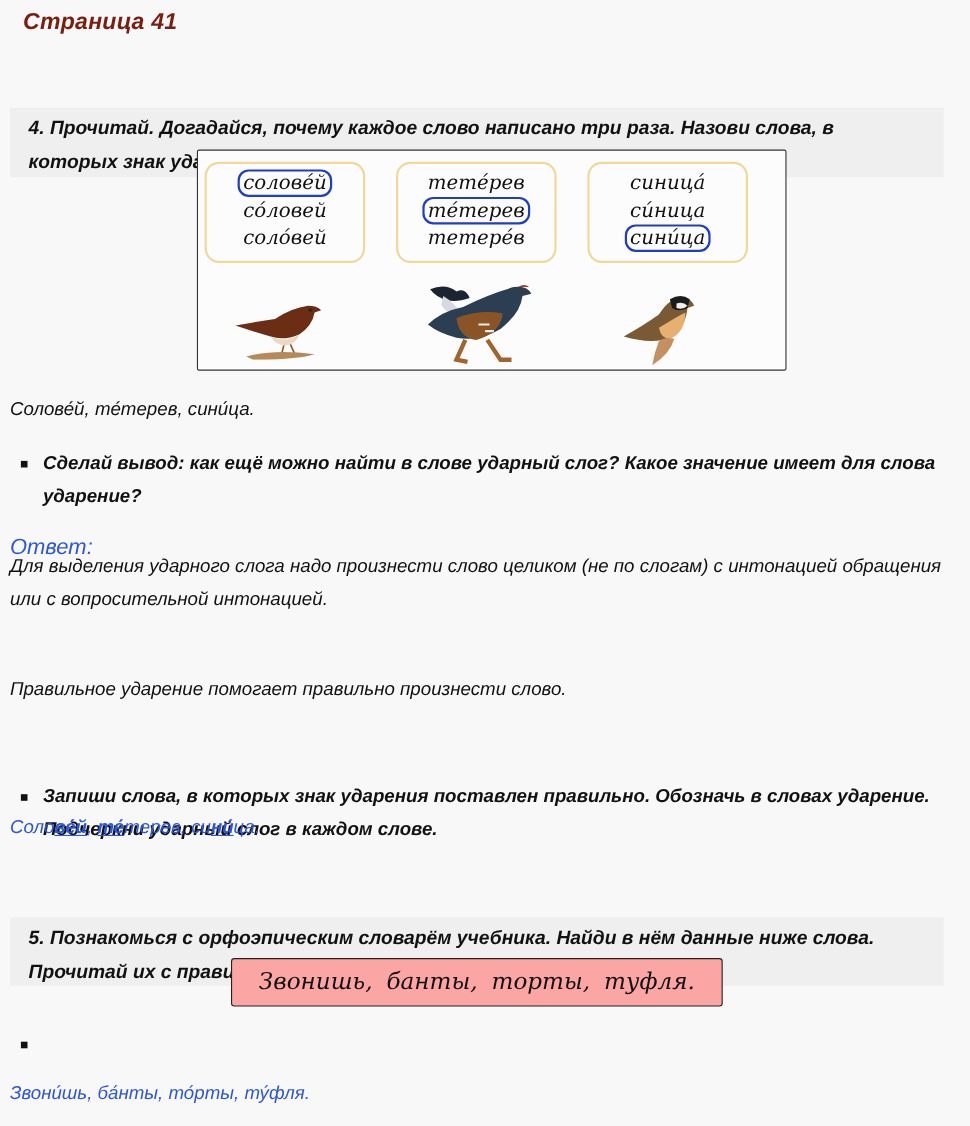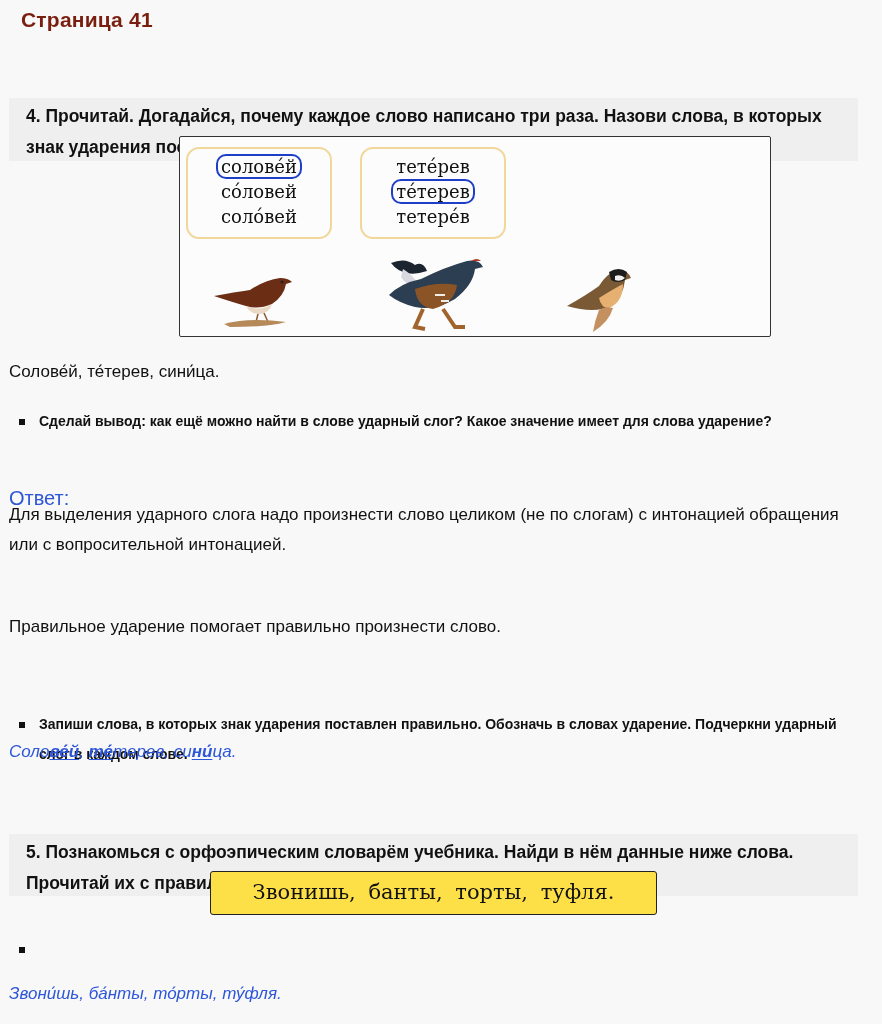--- a/index.html
+++ b/index.html
@@ -3,70 +3,70 @@
   <meta charset="utf-8">
   <style>
     html, body { margin: 0; padding: 0; }
     body {
       width: 882px; height: 1024px; overflow: hidden;
       background: #f8f8f8;
       font-family: "Liberation Sans", sans-serif;
       color: #111;
       position: relative;
     }
-    .abs { position: absolute; }
+    .abs { position: absolute; font-style: italic; }
     .page-title {
       left: 21px; top: 8px;
       font-size: 21px; font-weight: bold; color: #7a1f10;
       letter-spacing: 0.2px;
     }
     .task-box {
       left: 9px; width: 849px;
       background: #efefef;
       font-size: 17.5px; font-weight: bold; line-height: 31px;
       padding: 3px 16px 4px 17px; box-sizing: border-box; margin-top: 45px;
     }
     .task-box.t4 { top: 53px; height: 63px; }
     .task-box.t5 { top: 789px; height: 62px; }
     .figure {
-      left: 179px; top: 136px; width: 592px; height: 201px;
+      left: 179px; top: 136px; width: 536px; height: 201px;
       border: 1px solid #333; border-radius: 2px; box-sizing: border-box;
       background: #fcfcfc;
     }
     .word-card {
       position: absolute; top: 10px; width: 146px; height: 92px;
       border: 2px solid #f2d79a; border-radius: 13px; box-sizing: border-box;
       text-align: center;
       font-family: "DejaVu Serif", serif; font-size: 18px; line-height: 24px;
       padding-top: 5px;
     }
     .word-card .w { display: block; }
     .word-card .w span {
       display: inline-block; padding: 0 3px; line-height: 21px;
       border: 2px solid transparent; border-radius: 10px;
     }
     .word-card .w.circled span { border-color: #1d3fc8; }
     .bird { position: absolute; }
     .para { left: 9px; font-size: 17px; line-height: 30px; color: #111; }
     .bullet-item {
       left: 18px; width: 840px;
-      font-size: 14px; font-weight: bold; line-height: 30px;
+      font-size: 17px; font-weight: bold; line-height: 30px;
       padding-left: 21px; box-sizing: border-box;
     }
     .bullet-item .marker {
       position: absolute; left: 1px; top: 13px; width: 6px; height: 6px; background: #111;
     }
     .answer-label { left: 9px; font-size: 20px; color: #2d56d8; }
     .answer-italic { left: 9px; font-size: 17px; color: #2d56d8; font-style: italic; }
     .answer-italic u { text-decoration: underline; text-underline-offset: 2px; font-weight: bold; }
     .word-strip {
       left: 210px; top: 871px; width: 447px; height: 44px;
       border: 1.5px solid #222; border-radius: 3px; box-sizing: border-box;
       font-family: "DejaVu Serif", serif; font-size: 21px;
-      text-align: center; line-height: 41px; background: #fde047;
+      text-align: center; line-height: 41px; background: #fca5a5;
       word-spacing: 6px;
     }
   </style>
 </head>
 <body>
 
 <div class="abs page-title">Страница 41</div>
 
 <div class="abs task-box t4">
   <span>4. Прочитай. Догадайся, почему каждое слово написано три раза. Назови слова, в которых знак ударения поставлен верно.</span>
@@ -75,20 +75,25 @@
 <div class="abs figure">
   <div class="word-card" style="left:6px;">
     <span class="w circled"><span>солове́й</span></span>
     <span class="w"><span>со́ловей</span></span>
     <span class="w"><span>соло́вей</span></span>
   </div>
   <div class="word-card" style="left:180px;">
     <span class="w"><span>тете́рев</span></span>
     <span class="w circled"><span>те́терев</span></span>
     <span class="w"><span>тетере́в</span></span>
+  </div>
+  <div class="word-card" style="left:354px;">
+    <span class="w"><span>синица́</span></span>
+    <span class="w"><span>си́ница</span></span>
+    <span class="w circled"><span>сини́ца</span></span>
   </div>
 
   <svg class="bird" style="left:30px; top:125px;" width="85" height="65" viewBox="0 0 85 65">
     <path d="M4 34 Q25 30 40 28 Q55 18 70 16 Q78 16 82 20 L76 22 Q74 34 62 42 Q48 48 36 44 Q22 40 4 34 Z" fill="#6b2d14"></path>
     <path d="M36 44 Q50 50 62 42 Q60 50 50 52 Q40 52 36 44 Z" fill="#e8d8c4"></path>
     <circle cx="72" cy="20" r="1.5" fill="#222"></circle>
     <path d="M48 52 L46 60 M54 51 L58 60" stroke="#8a5a30" stroke-width="1.5"></path>
     <path d="M14 62 Q40 55 76 60 Q60 65 20 65 Z" fill="#b58a58"></path>
   </svg>
 

